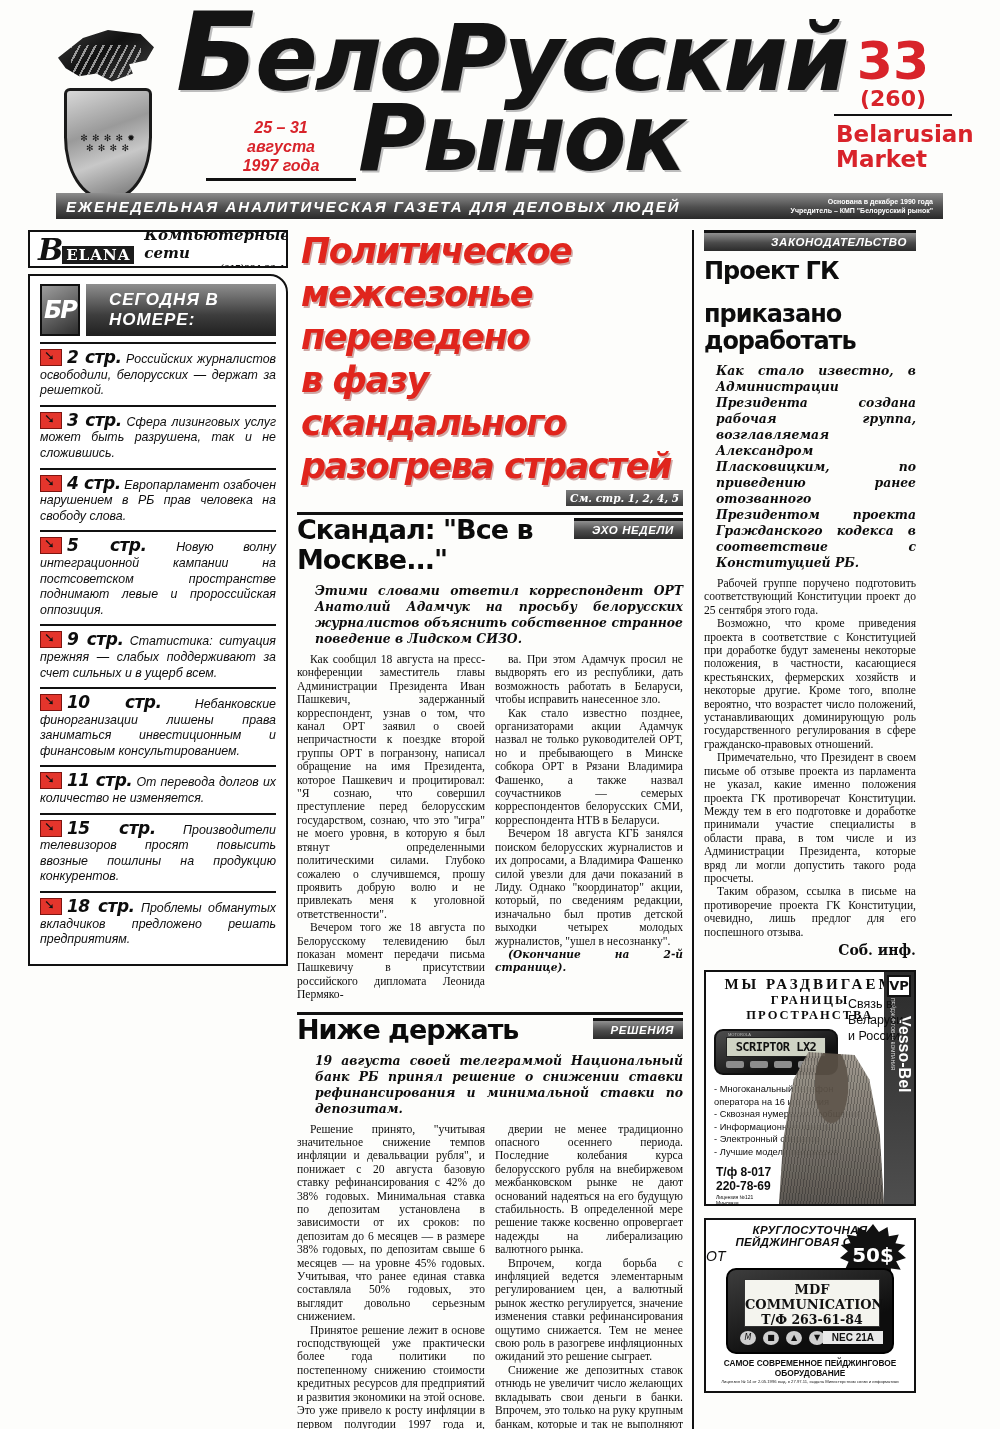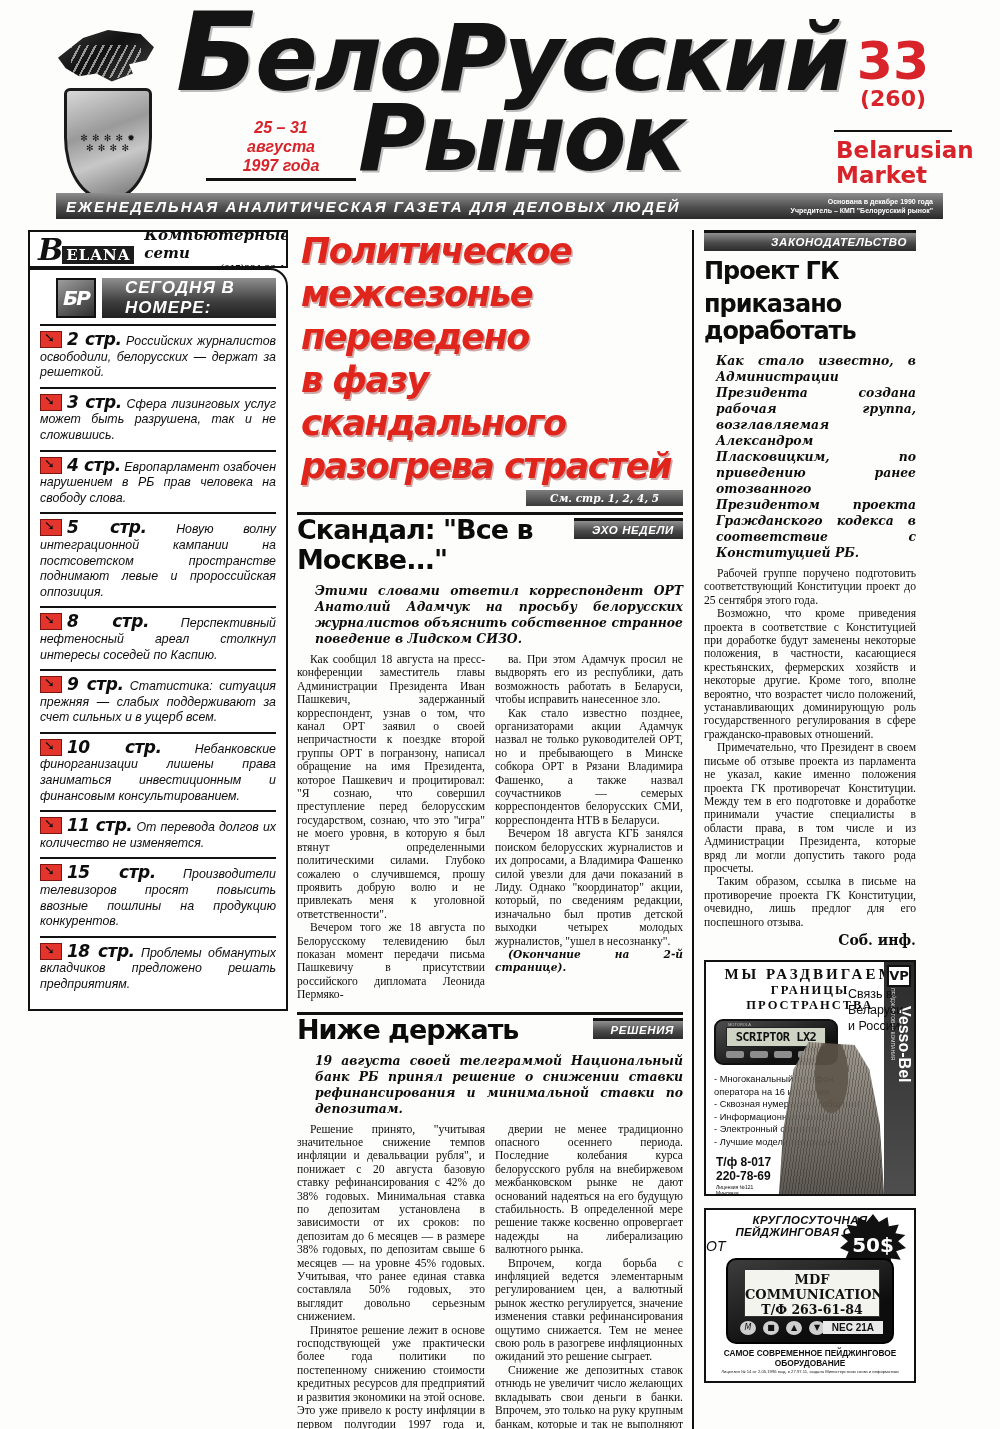--- a/index.html
+++ b/index.html
@@ -69,21 +69,21 @@
   }
   .issue-no {
     position:absolute; right:20px; top:36px; text-align:center; width:118px;
   }
   .issue-num {
     font-family:"DejaVu Sans", sans-serif; font-weight:700; font-size:52px;
     color:#d8232a; line-height:50px;
   }
   .issue-sub {
     font-family:"DejaVu Sans", sans-serif; font-weight:700; font-size:22px;
-    color:#d8232a; line-height:26px; border-bottom:2px solid #111; padding-bottom:18px;
+    color:#d8232a; line-height:26px; border-bottom:2px solid #111; padding-bottom:2px;
   }
   .issue-en {
     margin-top:6px; font-family:"DejaVu Sans", sans-serif; font-weight:700;
     font-size:23px; line-height:25px; color:#d8232a; text-align:left; padding-left:2px;
   }
   .strap {
     position:absolute; left:28px; right:29px; top:193px; height:26px;
     background:linear-gradient(180deg,#8d8d8d,#4e4e4e 55%,#2a2a2a);
     display:flex; align-items:center; justify-content:space-between;
     padding:0 10px;
@@ -98,21 +98,21 @@
   }
 
   
   .cols { display:flex; gap:0; margin-top:8px; }
   .col-left  { width:260px; }
   .col-mid   { width:404px; padding:0 9px; }
   .col-right { width:224px; }
 
   
   .belana {
-    border:2px solid #111; height:38px; margin-bottom:0;
+    border:2px solid #111; height:38px; margin-bottom:6px;
     display:flex; align-items:center; position:relative; overflow:hidden;
     background:#fff;
   }
   .belana-logo {
     font-family:"DejaVu Serif", serif; font-weight:700; font-style:italic;
     font-size:20px; color:#111; padding-left:8px; letter-spacing:-1px;
   }
   .belana-logo .bbig { font-size:30px; }
   .belana-logo .plate {
     background:#1c1c1c; color:#fff; padding:0 4px; font-size:15px;
@@ -124,26 +124,26 @@
   }
   .belana-phone { font-size:8px; font-style:italic; display:block; text-align:right; }
 
   
   .contents {
     border:2px solid #111; border-radius:0 18px 0 0; padding:8px 10px 10px 10px;
     background:#fff;
   }
   .contents-head { display:flex; align-items:stretch; gap:6px; margin-bottom:6px; }
   .br-mark {
-    width:40px; height:40px;
+    width:40px; height:52px;
     background:linear-gradient(150deg,#9d9d9d,#2e2e2e);
     border:2px solid #111;
     color:#fff; font-family:"DejaVu Sans", sans-serif; font-weight:700;
-    font-style:italic; font-size:20px; display:flex; align-items:center;
-    justify-content:center; letter-spacing:-2px;margin-left:16px;
+    font-style:italic; font-size:24px; display:flex; align-items:center;
+    justify-content:center; letter-spacing:-2px;
   }
   .contents-title {
     flex:1; background:linear-gradient(180deg,#8f8f8f,#3d3d3d 60%,#202020);
     color:#fff; font-family:"Liberation Sans", sans-serif; font-weight:700;
     font-style:italic; font-size:17px; letter-spacing:1px;
     display:flex; align-items:center; padding-left:23px;
   }
   .toc-item { border-top:2px solid #111; padding:5px 0 6px 0; }
   .toc-item:first-of-type { border-top:none; }
   .toc-line { font-family:"Liberation Sans", sans-serif; font-size:12.4px; line-height:15.6px;
@@ -167,21 +167,21 @@
     color:#e0251d; font-size:35px; line-height:43px; letter-spacing:-1.5px;
     text-shadow:1.5px 1.5px 0 rgba(120,10,5,.35);
     padding-left:4px;
   }
   .lead-see {
     margin-top:4px; text-align:right;
     font-family:"DejaVu Serif", serif; font-style:italic; font-weight:700;
     font-size:10.5px; color:#fff;
   }
   .lead-see span {
-    background:linear-gradient(180deg,#7d7d7d,#3a3a3a); padding:2px 24px;
+    background:linear-gradient(180deg,#7d7d7d,#3a3a3a); padding:2px 4px;
   }
 
   
   .rule-thick { border-top:3px solid #111; margin:8px 0 0 0; }
   .art-head-row { display:flex; align-items:flex-start; justify-content:space-between; gap:10px; }
   .art-title {
     font-family:"DejaVu Sans", sans-serif; font-weight:700;
     font-size:27px; line-height:30px; letter-spacing:-1px; color:#0b0b0b;
   }
   .rubric {
@@ -389,23 +389,20 @@
         <div class="toc-item">
             <div class="toc-line"><span class="toc-arrow"></span><span class="toc-page">3 стр.</span> <span>Сфера лизинговых услуг может быть разрушена, так и не сложившись.</span></div>
           </div>
         <div class="toc-item">
             <div class="toc-line"><span class="toc-arrow"></span><span class="toc-page">4 стр.</span> <span>Европарламент озабочен нарушением в РБ прав человека на свободу слова.</span></div>
           </div>
         <div class="toc-item">
             <div class="toc-line"><span class="toc-arrow"></span><span class="toc-page">5 стр.</span> <span>Новую волну интеграционной кампании на постсоветском пространстве поднимают левые и пророссийская оппозиция.</span></div>
           </div>
         <div class="toc-item">
-            <div class="toc-line"><span class="toc-arrow"></span><span class="toc-page">8 стр.</span> <span>Перспективный нефтеносный ареал столкнул интересы соседей по Каспию.</span></div>
-          </div>
-        <div class="toc-item">
             <div class="toc-line"><span class="toc-arrow"></span><span class="toc-page">9 стр.</span> <span>Статистика: ситуация прежняя — слабых поддерживают за счет сильных и в ущерб всем.</span></div>
           </div>
         <div class="toc-item">
             <div class="toc-line"><span class="toc-arrow"></span><span class="toc-page">10 стр.</span> <span>Небанковские финорганизации лишены права заниматься инвестиционным и финансовым консультированием.</span></div>
           </div>
         <div class="toc-item">
             <div class="toc-line"><span class="toc-arrow"></span><span class="toc-page">11 стр.</span> <span>От перевода долгов их количество не изменяется.</span></div>
           </div>
         <div class="toc-item">
             <div class="toc-line"><span class="toc-arrow"></span><span class="toc-page">15 стр.</span> <span>Производители телевизоров просят повысить ввозные пошлины на продукцию конкурентов.</span></div>
@@ -468,21 +465,21 @@
         </div>
       </div>
     </div>
 
     <div class="col-right">
       <div class="rule-thick" style="margin-top:0"></div>
       <div class="rubric" style="display:block;text-align:right;border-top:none;margin-top:0">ЗАКОНОДАТЕЛЬСТВО</div>
 
       <div>
         <div class="right-title">Проект ГК</div>
-        <div class="right-title" style="margin-top:6px">приказано доработать</div>
+        <div class="right-title" style="margin-top:16px">приказано доработать</div>
         <div class="art-lead" style="margin-left:12px">Как стало известно, в Администрации Президента создана рабочая группа, возглавляемая Александром Пласковицким, по приведению ранее отозванного Президентом проекта Гражданского кодекса в соответствие с Конституцией РБ.</div>
         <div class="bodytext">
           <p>Рабочей группе поручено подготовить соответствующий Конституции проект до 25 сентября этого года.</p>
           <p>Возможно, что кроме приведения проекта в соответствие с Конституцией при доработке будут заменены некоторые положения, в частности, касающиеся крестьянских, фермерских хозяйств и некоторые другие. Кроме того, вполне вероятно, что возрастет число положений, устанавливающих доминирующую роль государственного регулирования в сфере гражданско-правовых отношений.</p>
           <p>Примечательно, что Президент в своем письме об отзыве проекта из парламента не указал, какие именно положения проекта ГК противоречат Конституции. Между тем в его подготовке и доработке принимали участие специалисты в области права, в том числе и из Администрации Президента, которые вряд ли могли допустить такого рода просчеты.</p>
           <p>Таким образом, ссылка в письме на противоречие проекта ГК Конституции, очевидно, лишь предлог для его поспешного отзыва.</p>
         </div>
         <div class="sig">Соб. инф.</div>
       </div>
 

